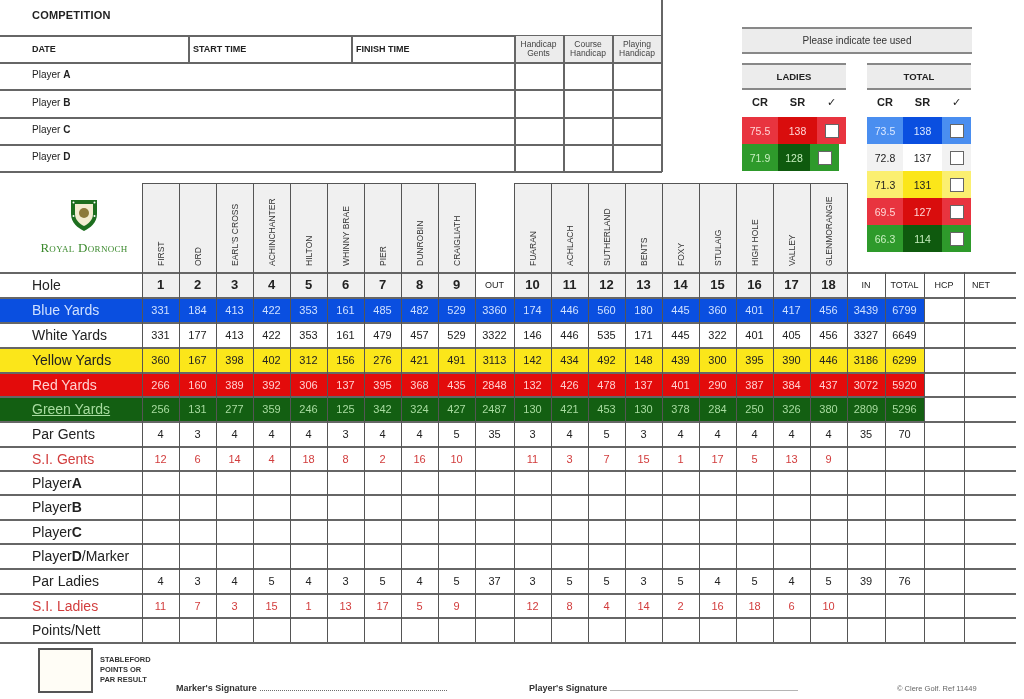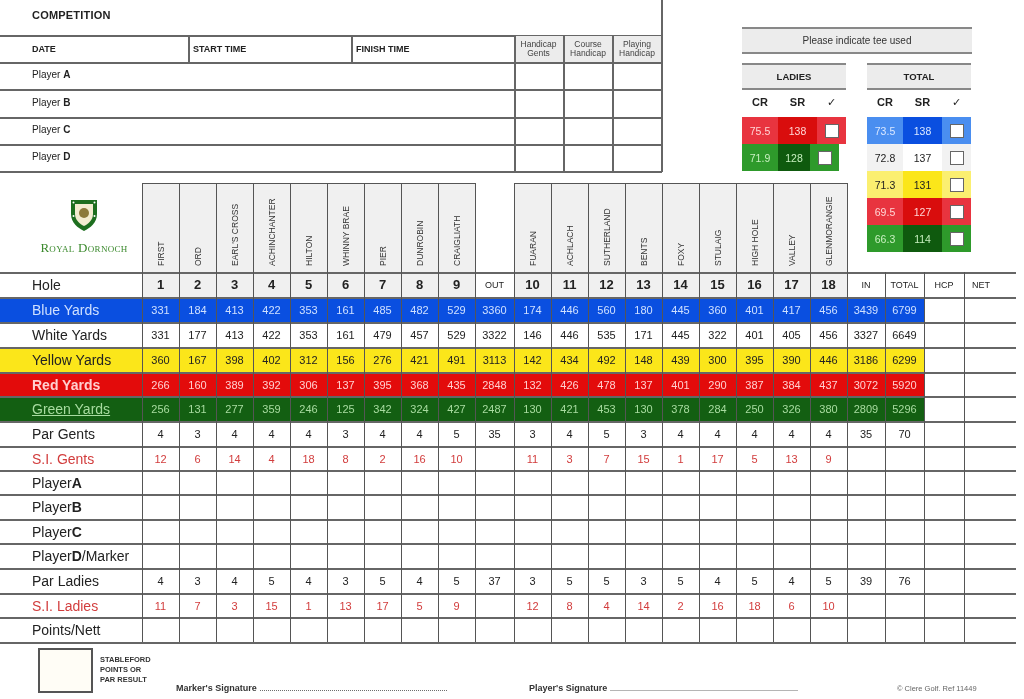--- a/index.html
+++ b/index.html
@@ -335,21 +335,21 @@
       <div class="cell yellow" style="left: 736px; width: 37px;;background:transparent">395</div>
       <div class="cell yellow" style="left: 773px; width: 37px;;background:transparent">390</div>
       <div class="cell yellow" style="left: 810px; width: 37px;;background:transparent">446</div>
       <div class="cell yellow" style="left: 847px; width: 38px;;background:transparent">3186</div>
       <div class="cell yellow" style="left: 885px; width: 39px;;background:transparent">6299</div>
       <div class="cell " style="left: 924px; width: 40px;;background:transparent"></div>
       <div class="cell " style="left: 964px; width: 52px;;background:transparent"></div>
     </div>
     <div class="grow" style="top: 372px; height: 25px;">
       <div class="red" style="position: absolute; left: 0px; top: 0px; height: 100%; width: 924px;"></div>
-      <div class="rlabel red" style="background: transparent; font-weight: bold;">
+      <div class="rlabel red" style="background: transparent;">
         <span>Red Yards</span>
       </div>
       <div class="cell red" style="left: 142px; width: 37px;;background:transparent">266</div>
       <div class="cell red" style="left: 179px; width: 37px;;background:transparent">160</div>
       <div class="cell red" style="left: 216px; width: 37px;;background:transparent">389</div>
       <div class="cell red" style="left: 253px; width: 37px;;background:transparent">392</div>
       <div class="cell red" style="left: 290px; width: 37px;;background:transparent">306</div>
       <div class="cell red" style="left: 327px; width: 37px;;background:transparent">137</div>
       <div class="cell red" style="left: 364px; width: 37px;;background:transparent">395</div>
       <div class="cell red" style="left: 401px; width: 37px;;background:transparent">368</div>

